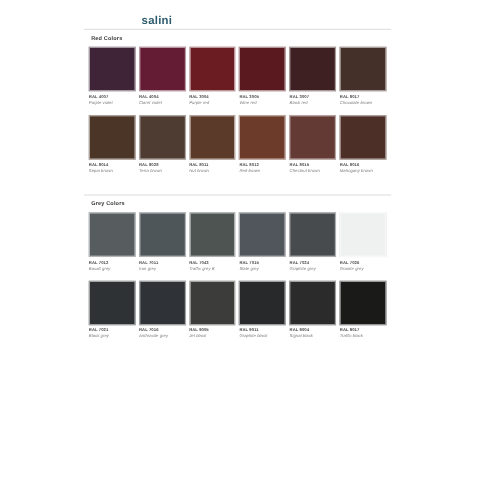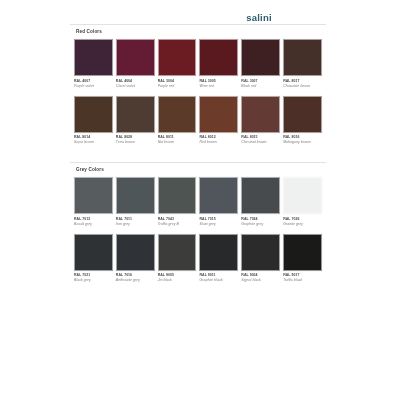--- a/index.html
+++ b/index.html
@@ -14,21 +14,21 @@
     position: relative;
     width: 400px;
     height: 400px;
     background: #ffffff;
   }
   .brand {
     position: absolute;
     top: 7px;
     left: 0;
     width: 400px;
-    text-align: center;
+    text-align: left;
     padding-left: 118px;
   }
   .brand-text {
     display: inline-block;
     font-size: 9.5px;
     font-weight: bold;
     letter-spacing: 0.2px;
     color: #2f5d6e;
   }
   .sheet {

